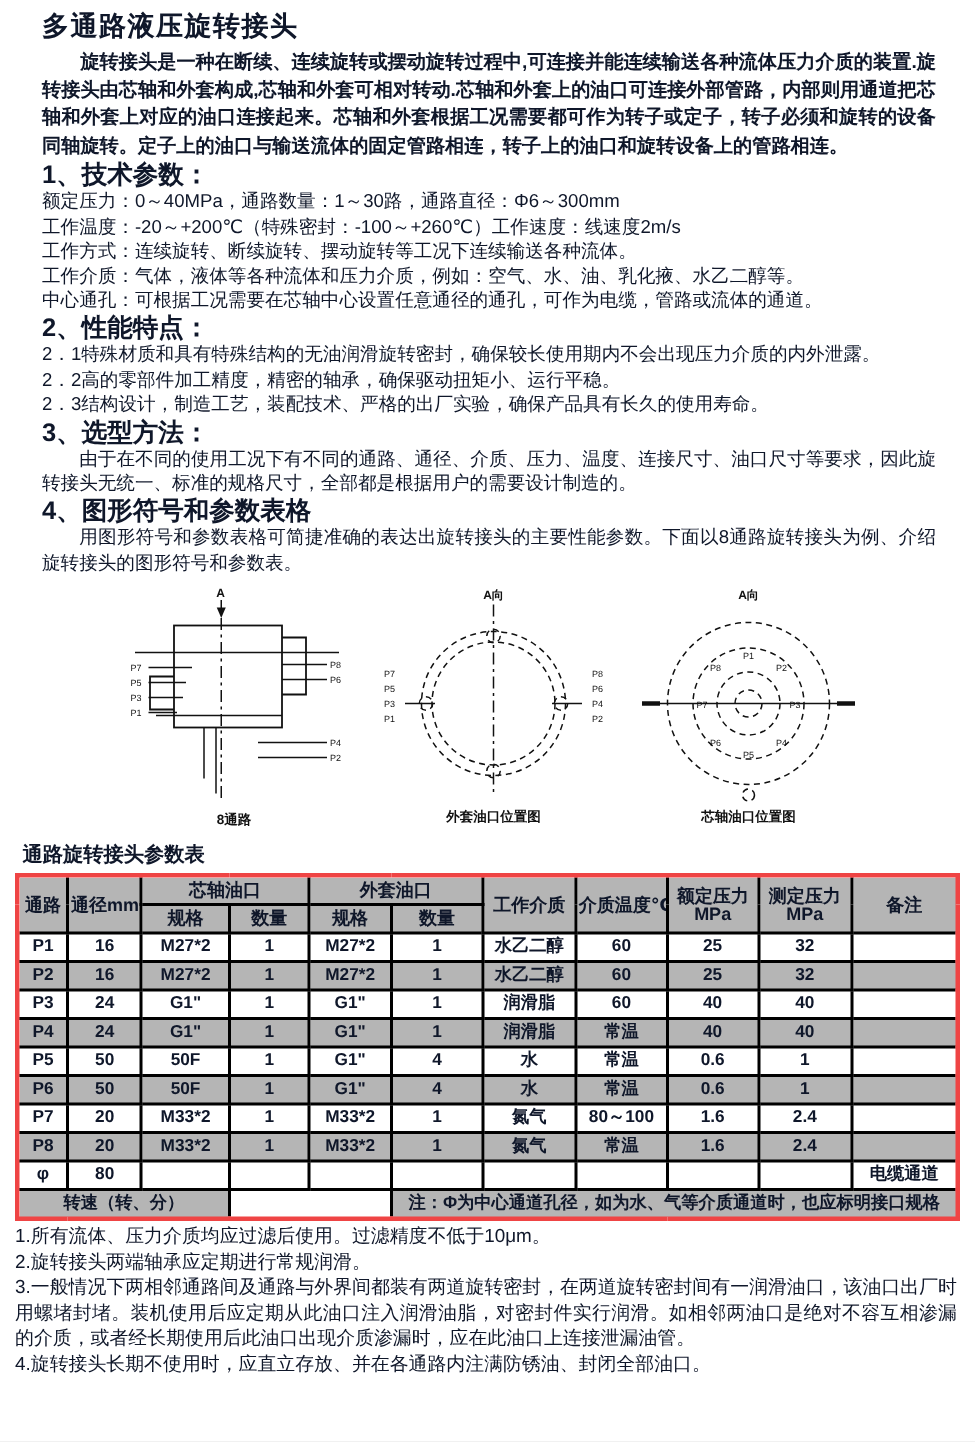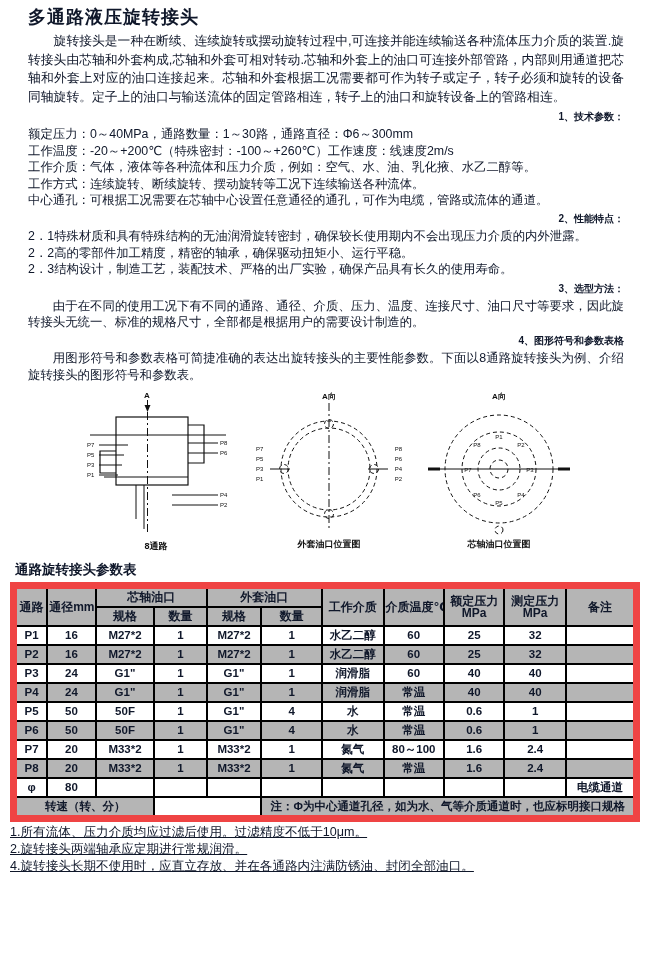--- a/index.html
+++ b/index.html
@@ -3,71 +3,71 @@
 <meta charset="utf-8">
 <style>
   html,body{margin:0;padding:0;background:#e8e8e8;}
   .page{
     position:relative;width:650px;height:961px;background:#ffffff;
     font-family:"Liberation Sans","DejaVu Sans",sans-serif;
     color:#0f172a;overflow:hidden;margin:0 auto;
   }
   .text-block{padding:5px 26px 0 28px;}
   h1.title{font-size:18px;font-weight:bold;margin:0 0 3px 0;letter-spacing:1px;}
-  p.intro{font-size:12.8px;line-height:18.6px;text-align:justify;text-indent:2em;margin:0;font-weight:400;}
-  h2.sec{font-size:10px;font-weight:bold;margin:2px 0 1px 0;line-height:17px;text-align:right;}
+  p.intro{font-size:12.8px;line-height:18.6px;text-align:justify;text-indent:2em;margin:0;font-weight:700;}
+  h2.sec{font-size:17px;font-weight:bold;margin:2px 0 1px 0;line-height:17px;}
   p.pline{font-size:12.4px;line-height:16.4px;margin:0;text-align:justify;}
   p.ind{text-indent:2em;}
   
   .diagrams{display:flex;align-items:flex-start;padding-left:84px;gap:20px;height:166px;margin-top:6px;}
   .diagram svg{display:block;}
   .ln{stroke:#111;stroke-width:1;fill:none;}
   .ln2{stroke:#111;stroke-width:1.2;fill:none;}
   .thick{stroke:#111;stroke-width:3;fill:none;}
   .dashdot{stroke:#111;stroke-width:1;fill:none;stroke-dasharray:8 3 2 3;}
   .dash{stroke:#111;stroke-width:1;fill:none;stroke-dasharray:4 3;}
   .fillb{fill:#111;stroke:none;}
   svg text{fill:#111;stroke:none;font-family:"Liberation Sans","DejaVu Sans",sans-serif;}
   .dl{font-size:8px;font-weight:bold;}
   .pt{font-size:6px;}
   .cap{font-size:9px;font-weight:bold;text-anchor:middle;}
   
   .table-block{padding:0 10px;}
   h3.tbl-title{font-size:13.5px;font-weight:bold;margin:6px 0 3px 5px;}
-  table.params{width:630px;border-collapse:collapse;border:7px solid #ef4444;table-layout:fixed;}
+  table.params{width:630px;border-collapse:collapse;border:3px solid #ef4444;table-layout:fixed;}
   table.params th,table.params td{
     border:2px solid #000;font-size:11.5px;font-weight:bold;text-align:center;
     padding:1px 1px;line-height:13.5px;height:15px;overflow:hidden;white-space:nowrap;
   }
   table.params thead th{background:#b5b5b5;font-size:12px;}
   tr.shade td{background:#b5b5b5;}
   tr.plain td{background:#ffffff;}
   td.sh{background:#b5b5b5;}
   td.wh{background:#ffffff;}
   td.note-cell{font-size:11.3px;text-align:center;white-space:nowrap;}
   .h2line{display:block;line-height:12.5px;text-align:center;}
   
   .maint-block{padding:2px 12px 0 10px;}
   h2.maint{font-size:17px;font-weight:bold;margin:6px 0 3px 0;letter-spacing:1px;}
-  p.mline{font-size:12.6px;line-height:17px;margin:0;text-align:justify;text-decoration:underline;}
+  p.mline{font-size:12.6px;line-height:17px;margin:0;text-align:justify;}
 </style>
 </head>
 <body>
 
 <div class="page">
 
   <div class="text-block">
     <h1 class="title">多通路液压旋转接头</h1>
     <p class="intro">旋转接头是一种在断续、连续旋转或摆动旋转过程中,可连接并能连续输送各种流体压力介质的装置.旋转接头由芯轴和外套构成,芯轴和外套可相对转动.芯轴和外套上的油口可连接外部管路，内部则用通道把芯轴和外套上对应的油口连接起来。芯轴和外套根据工况需要都可作为转子或定子，转子必须和旋转的设备同轴旋转。定子上的油口与输送流体的固定管路相连，转子上的油口和旋转设备上的管路相连。</p>
 
     <h2 class="sec">1、技术参数：</h2>
     <p class="pline">额定压力：0～40MPa，通路数量：1～30路，通路直径：Φ6～300mm</p>
     <p class="pline">工作温度：-20～+200℃（特殊密封：-100～+260℃）工作速度：线速度2m/s</p>
+    <p class="pline">工作方式：连续旋转、断续旋转、摆动旋转等工况下连续输送各种流体。</p>
     <p class="pline">工作介质：气体，液体等各种流体和压力介质，例如：空气、水、油、乳化掖、水乙二醇等。</p>
-    <p class="pline">工作方式：连续旋转、断续旋转、摆动旋转等工况下连续输送各种流体。</p>
     <p class="pline">中心通孔：可根据工况需要在芯轴中心设置任意通径的通孔，可作为电缆，管路或流体的通道。</p>
 
     <h2 class="sec">2、性能特点：</h2>
     <p class="pline">2．1特殊材质和具有特殊结构的无油润滑旋转密封，确保较长使用期内不会出现压力介质的内外泄露。</p>
     <p class="pline">2．2高的零部件加工精度，精密的轴承，确保驱动扭矩小、运行平稳。</p>
     <p class="pline">2．3结构设计，制造工艺，装配技术、严格的出厂实验，确保产品具有长久的使用寿命。</p>
 
     <h2 class="sec">3、选型方法：</h2>
     <p class="pline ind">由于在不同的使用工况下有不同的通路、通径、介质、压力、温度、连接尺寸、油口尺寸等要求，因此旋转接头无统一、标准的规格尺寸，全部都是根据用户的需要设计制造的。</p>
 
@@ -322,16 +322,17 @@
           <td colspan="2" class="wh"></td>
           <td colspan="6" class="sh note-cell">注：Φ为中心通道孔径，如为水、气等介质通道时，也应标明接口规格</td>
         </tr>
       </tbody>
     </table>
   </div>
 
   <div class="maint-block">
     <p class="mline">1.所有流体、压力介质均应过滤后使用。过滤精度不低于10μm。</p>
     <p class="mline">2.旋转接头两端轴承应定期进行常规润滑。</p>
+    <p class="mline">3.一般情况下两相邻通路间及通路与外界间都装有两道旋转密封，在两道旋转密封间有一润滑油口，该油口出厂时用螺堵封堵。装机使用后应定期从此油口注入润滑油脂，对密封件实行润滑。如相邻两油口是绝对不容互相渗漏的介质，或者经长期使用后此油口出现介质渗漏时，应在此油口上连接泄漏油管。</p>
     <p class="mline">4.旋转接头长期不使用时，应直立存放、并在各通路内注满防锈油、封闭全部油口。</p>
   </div>
 
 </div>
 
 </body></html>

